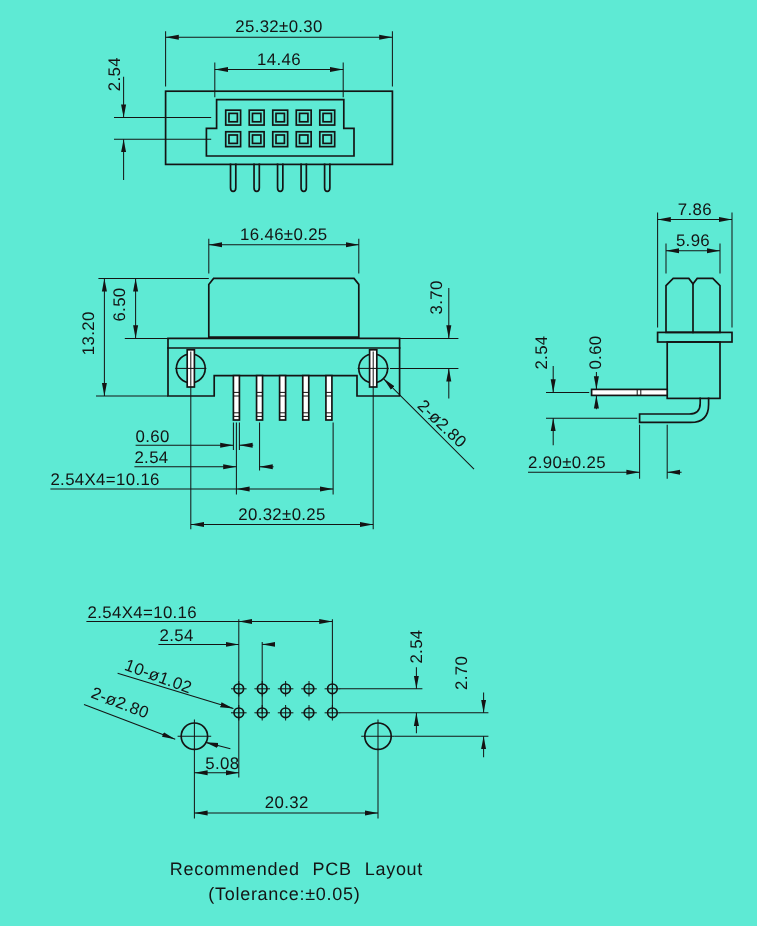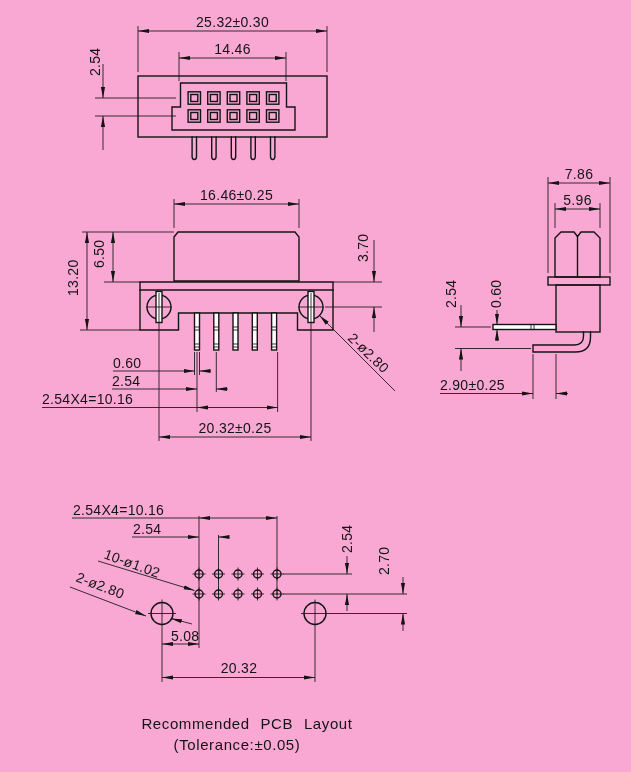--- a/index.html
+++ b/index.html
@@ -1,16 +1,16 @@
 <!DOCTYPE html>
 <html><head>
 <meta charset="utf-8">
 <style>
   html,body{margin:0;padding:0;background:#ffffff;}
-  .stage{position:relative;width:631px;height:772px;background:#f9a8d4;overflow:hidden;}
+  .stage{position:relative;width:631px;height:772px;background:#5eead4;overflow:hidden;}
   svg{display:block;}
   .ol{stroke:#141414;stroke-width:1.4;fill:none;stroke-linecap:square;}
   .olw{stroke:#141414;stroke-width:1.4;fill:#ffffff;}
   .tl{stroke:#141414;stroke-width:0.85;fill:none;stroke-linecap:butt;}
   .dim{font-family:"Liberation Sans","DejaVu Sans",sans-serif;font-size:14px;letter-spacing:0.3px;fill:#141414;}
   .cap{font-family:"Liberation Sans","DejaVu Sans",sans-serif;font-size:15px;letter-spacing:0.6px;word-spacing:6px;fill:#141414;}
 </style>
 </head>
 <body>
 

